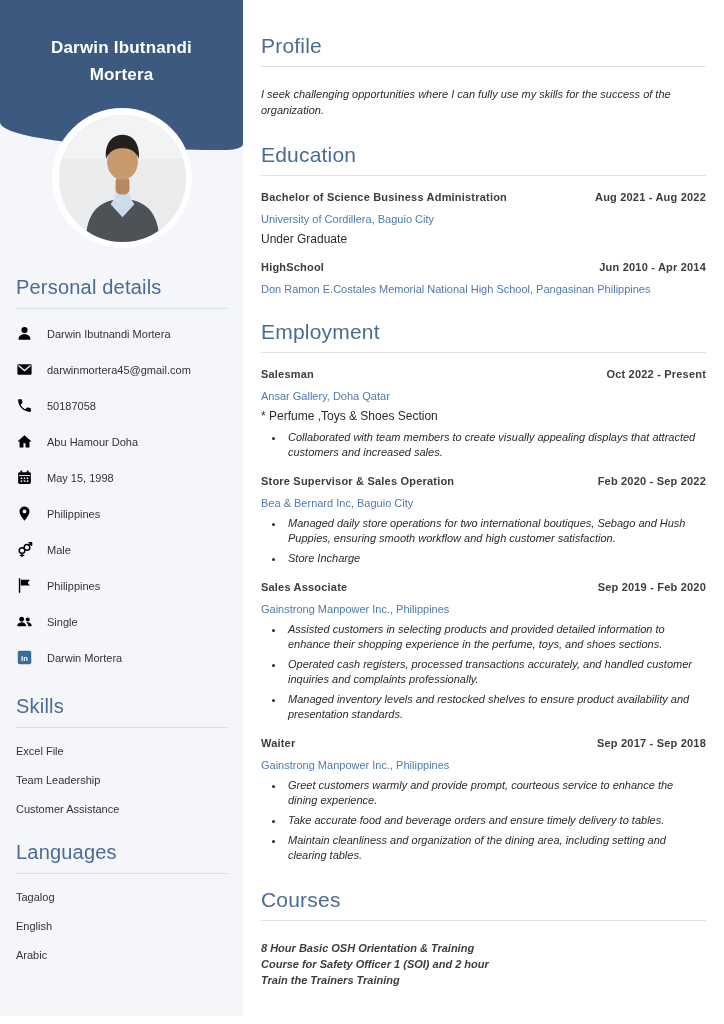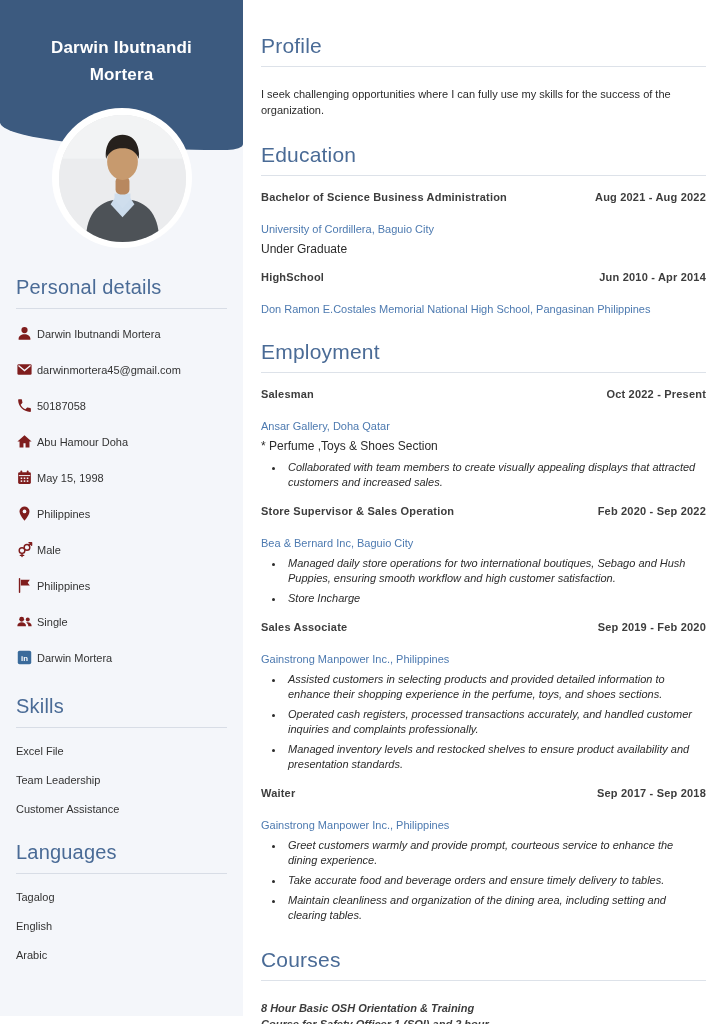--- a/index.html
+++ b/index.html
@@ -15,40 +15,40 @@
           color:#ffffff; font-size:17px; font-weight:bold; line-height:27px; letter-spacing:.2px; }
   .photo-ring { position:absolute; top:108px; left:52px; width:140px; height:140px; border-radius:50%;
                 background:#ffffff; display:flex; align-items:center; justify-content:center; z-index:2; }
   .photo { width:127px; height:127px; border-radius:50%; overflow:hidden; background:#eceded; }
   .photo svg { display:block; width:100%; height:100%; }
 
   .side-body { position:absolute; top:276px; left:0; width:243px; padding:0 16px; }
   .side-title { color:#4a6b96; font-size:20px; font-weight:500; letter-spacing:.2px; }
   .side-rule { border:none; border-top:1px solid #d8dde6; margin:9px 0 0 0; }
   .prow { display:flex; align-items:center; height:23px; margin-top:13px; }
-  .prow .icn { width:17px; height:17px; flex:0 0 17px; color:#7f1d1d; margin-right:4px; display:flex; align-items:center; justify-content:center; }
+  .prow .icn { width:17px; height:17px; flex:0 0 17px; color:#000000; margin-right:14px; display:flex; align-items:center; justify-content:center; }
   .prow .icn svg { width:17px; height:17px; display:block; }
   .pval { font-size:11px; color:#333333; white-space:nowrap; }
   .side-gap { margin-top:26px; }
   .slist { margin-top:6px; }
   .sitem { font-size:11px; color:#333333; margin-top:17px; }
 
   
   .main { position:absolute; left:243px; top:0; width:481px; height:736px; background:#ffffff; padding:34px 18px 0 18px; }
   .stitle { color:#4a6b96; font-size:21px; font-weight:500; letter-spacing:.2px; }
   .mrule { border:none; border-top:1px solid #dde2e9; margin:8px 0 0 0; }
   .sect { margin-top:25px; }
   .sect:first-child { margin-top:0; }
-  .body-text { font-size:11px; line-height:16px; color:#2b2b2b; margin-top:19px; }
+  .body-text { font-size:11px; line-height:16px; color:#2b2b2b; margin-top:19px;font-style:italic; }
 
   .entry { margin-top:15px; }
   .erow { display:flex; justify-content:space-between; align-items:baseline; }
   .ename { font-size:11px; font-weight:bold; color:#3d3d3d; letter-spacing:.2px; }
   .edate { font-size:11px; font-weight:bold; color:#3d3d3d; white-space:nowrap; letter-spacing:.2px; }
-  .elink { font-size:11px; color:#4d7ab0; margin-top:20px; }
+  .elink { font-size:11px; color:#4d7ab0; margin-top:10px; }
   .enote { font-size:12px; color:#2b2b2b; margin-top:7px; }
   .enote:empty { display:none; }
   .bullets { margin:7px 4px 0 24px;font-style:italic; }
   .bullets li { font-size:11px; line-height:15px; color:#2b2b2b; margin-bottom:5px; padding-left:3px; }
   .courses-line { font-size:11px; font-weight:bold; color:#3d3d3d; line-height:16px; }
   .courses-block { margin-top:19px;font-style:italic; }
 </style>
 </head>
 <body>
 

